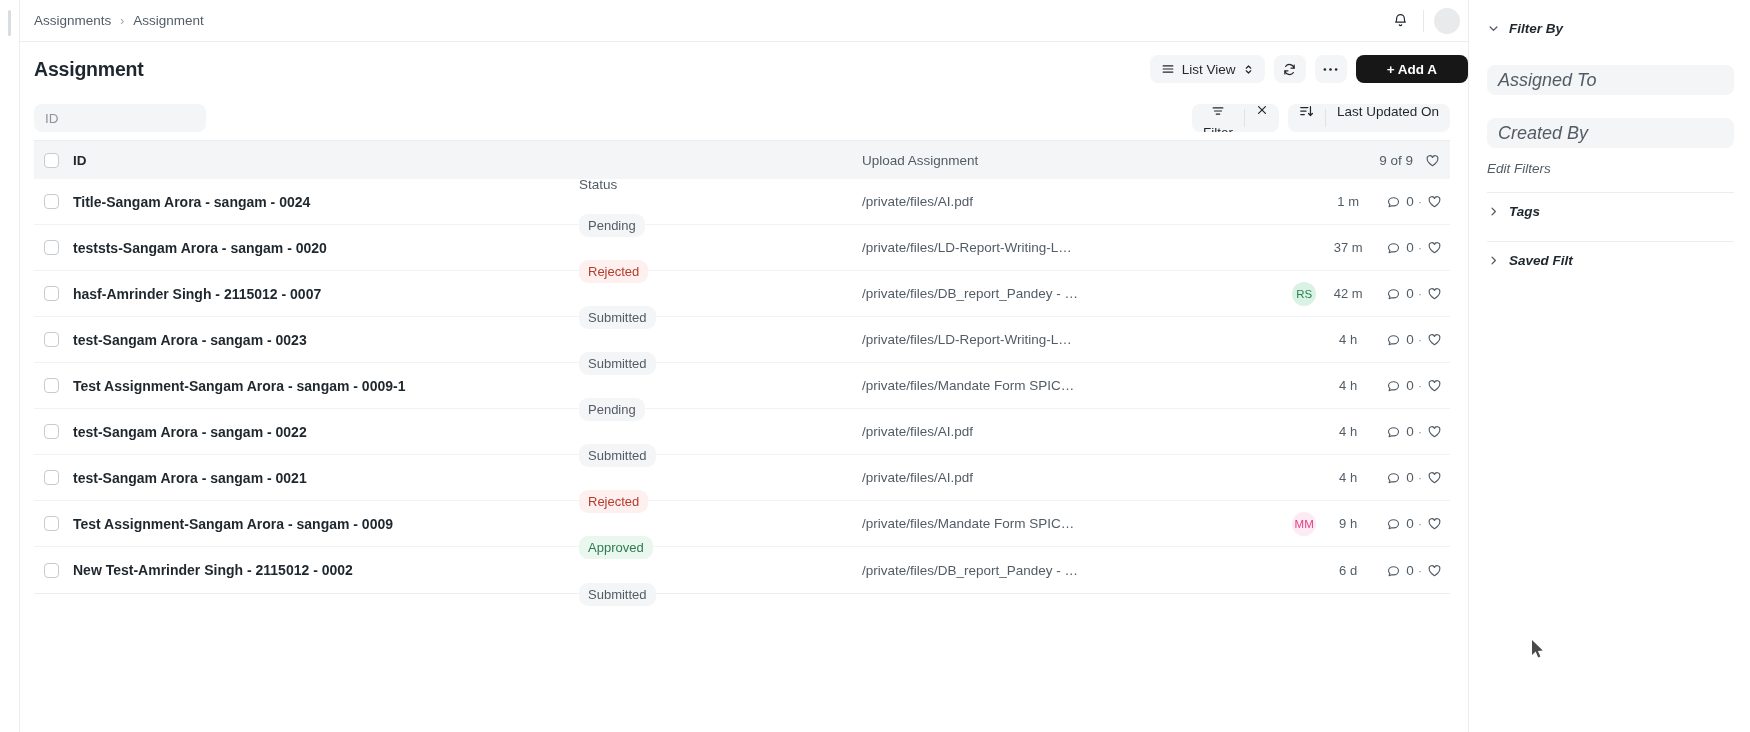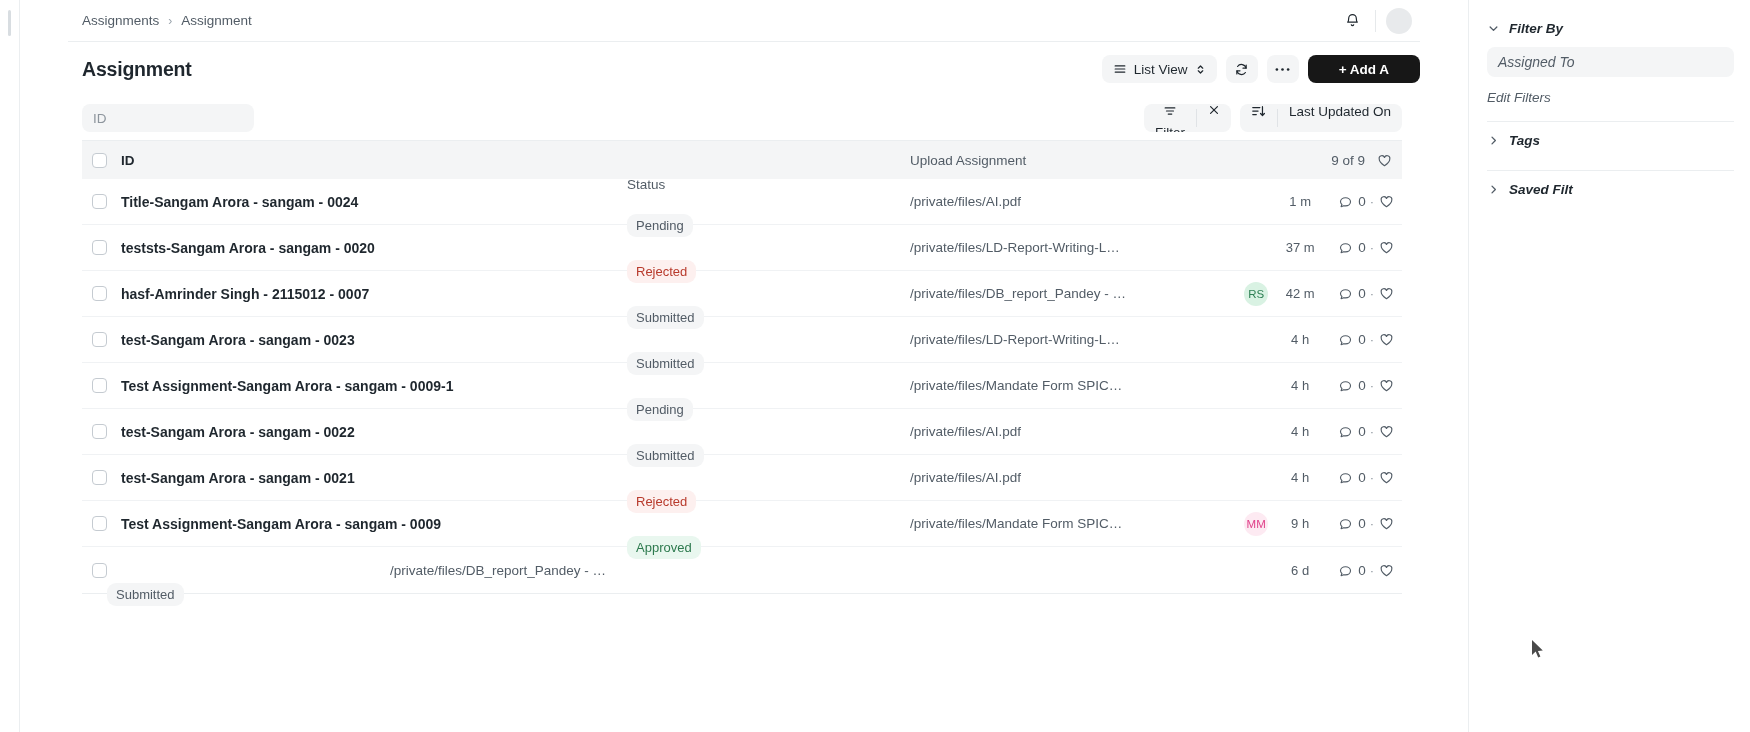--- a/index.html
+++ b/index.html
@@ -3,21 +3,21 @@
 <meta charset="utf-8">
 <style>
   * { box-sizing: border-box; margin: 0; padding: 0; }
   html, body {
     width: 1750px; height: 732px;
     font-family: "Liberation Sans", sans-serif;
     background: #ffffff;
     color: #1f272e;
     overflow: hidden;
   }
-  .app { position: relative; width: 1750px; height: 732px; display: flex; gap: 48px; }
+  .app { position: relative; width: 1750px; height: 732px; display: flex; }
 
   
   .rail-stub {
     width: 20px; height: 732px;
     background: #ffffff;
     border-right: 1px solid #ebeef0;
     flex: 0 0 20px;
   }
   .rail-stub .handle {
     width: 3px; height: 26px; margin: 10px auto 0;
@@ -162,21 +162,21 @@
   }
   .sb-section { margin-bottom: 4px; font-style: italic; }
   .sb-head {
     display: flex; align-items: center; gap: 9px;
     font-size: 13.5px; font-weight: 700; color: #1f272e;
     height: 28px; cursor: pointer;
   }
   .sb-chip {
     height: 30px; border-radius: 8px; background: #f4f5f6;
     display: flex; align-items: center; padding: 0 11px;
-    font-size: 14px; color: #525c66; margin-top: 5px; cursor: pointer;
+    font-size: 18px; color: #525c66; margin-top: 23px; cursor: pointer;
   }
   .sb-link {
     font-size: 13.5px; color: #525c66; margin-top: 13px;
     cursor: pointer; display: block;
   }
   .sb-sep { height: 1px; background: #ebeef0; margin: 16px 0 4px; }
   .cursor {
     position: absolute; left: 1532px; top: 640px;
     width: 0; height: 0; pointer-events: none;
   }
@@ -498,20 +498,21 @@
                 <span class="dot">·</span>
                 <span class="heart">
                   <svg width="15" height="15" viewBox="0 0 18 18" fill="none" stroke="#525c66" stroke-width="1.35" stroke-linejoin="round">
                     <path d="M9 15.2S2.6 11.3 2.6 6.9A3.3 3.3 0 0 1 9 5.4a3.3 3.3 0 0 1 6.4 1.5c0 4.4-6.4 8.3-6.4 8.3z"></path>
                   </svg>
                 </span>
               </div>
             </div>
             <div class="row">
               <div class="cb"></div>
+              <div class="c-id">New Test-Amrinder Singh - 2115012 - 0002</div>
               <div class="c-status"><span class="pill gray">Submitted</span></div>
               <div class="c-file">/private/files/DB_report_Pandey - …</div>
               <div class="c-meta">
                 <span class="ts">6 d</span>
                 <span class="cmt">
                   <span>
                     <svg width="15" height="15" viewBox="0 0 18 18" fill="none" stroke="#525c66" stroke-width="1.35" stroke-linejoin="round">
                       <path d="M15 9.4c0 2.7-2.7 4.9-6 4.9-.7 0-1.4-.1-2-.3l-3.3 1.2 1-2.6C3.7 11.7 3 10.6 3 9.4 3 6.7 5.7 4.5 9 4.5s6 2.2 6 4.9z"></path>
                     </svg>
                   </span>
@@ -534,20 +535,21 @@
     <div class="sb-section">
       <div class="sb-head">
         <span>
           <svg width="13" height="13" viewBox="0 0 14 14" fill="none" stroke="#525c66" stroke-width="1.4" stroke-linecap="round" stroke-linejoin="round">
             <path d="M3.4 5.4 7 9l3.6-3.6"></path>
           </svg>
         </span>
         <span>Filter By</span>
       </div>
       <div class="sb-chip">Assigned To</div>
+      <div class="sb-chip">Created By</div>
       <span class="sb-link">Edit Filters</span>
     </div>
 
     <div class="sb-sep"></div>
     <div class="sb-section">
       <div class="sb-head">
         <span>
           <svg width="13" height="13" viewBox="0 0 14 14" fill="none" stroke="#525c66" stroke-width="1.4" stroke-linecap="round" stroke-linejoin="round">
             <path d="M5.4 3.4 9 7l-3.6 3.6"></path>
           </svg>

